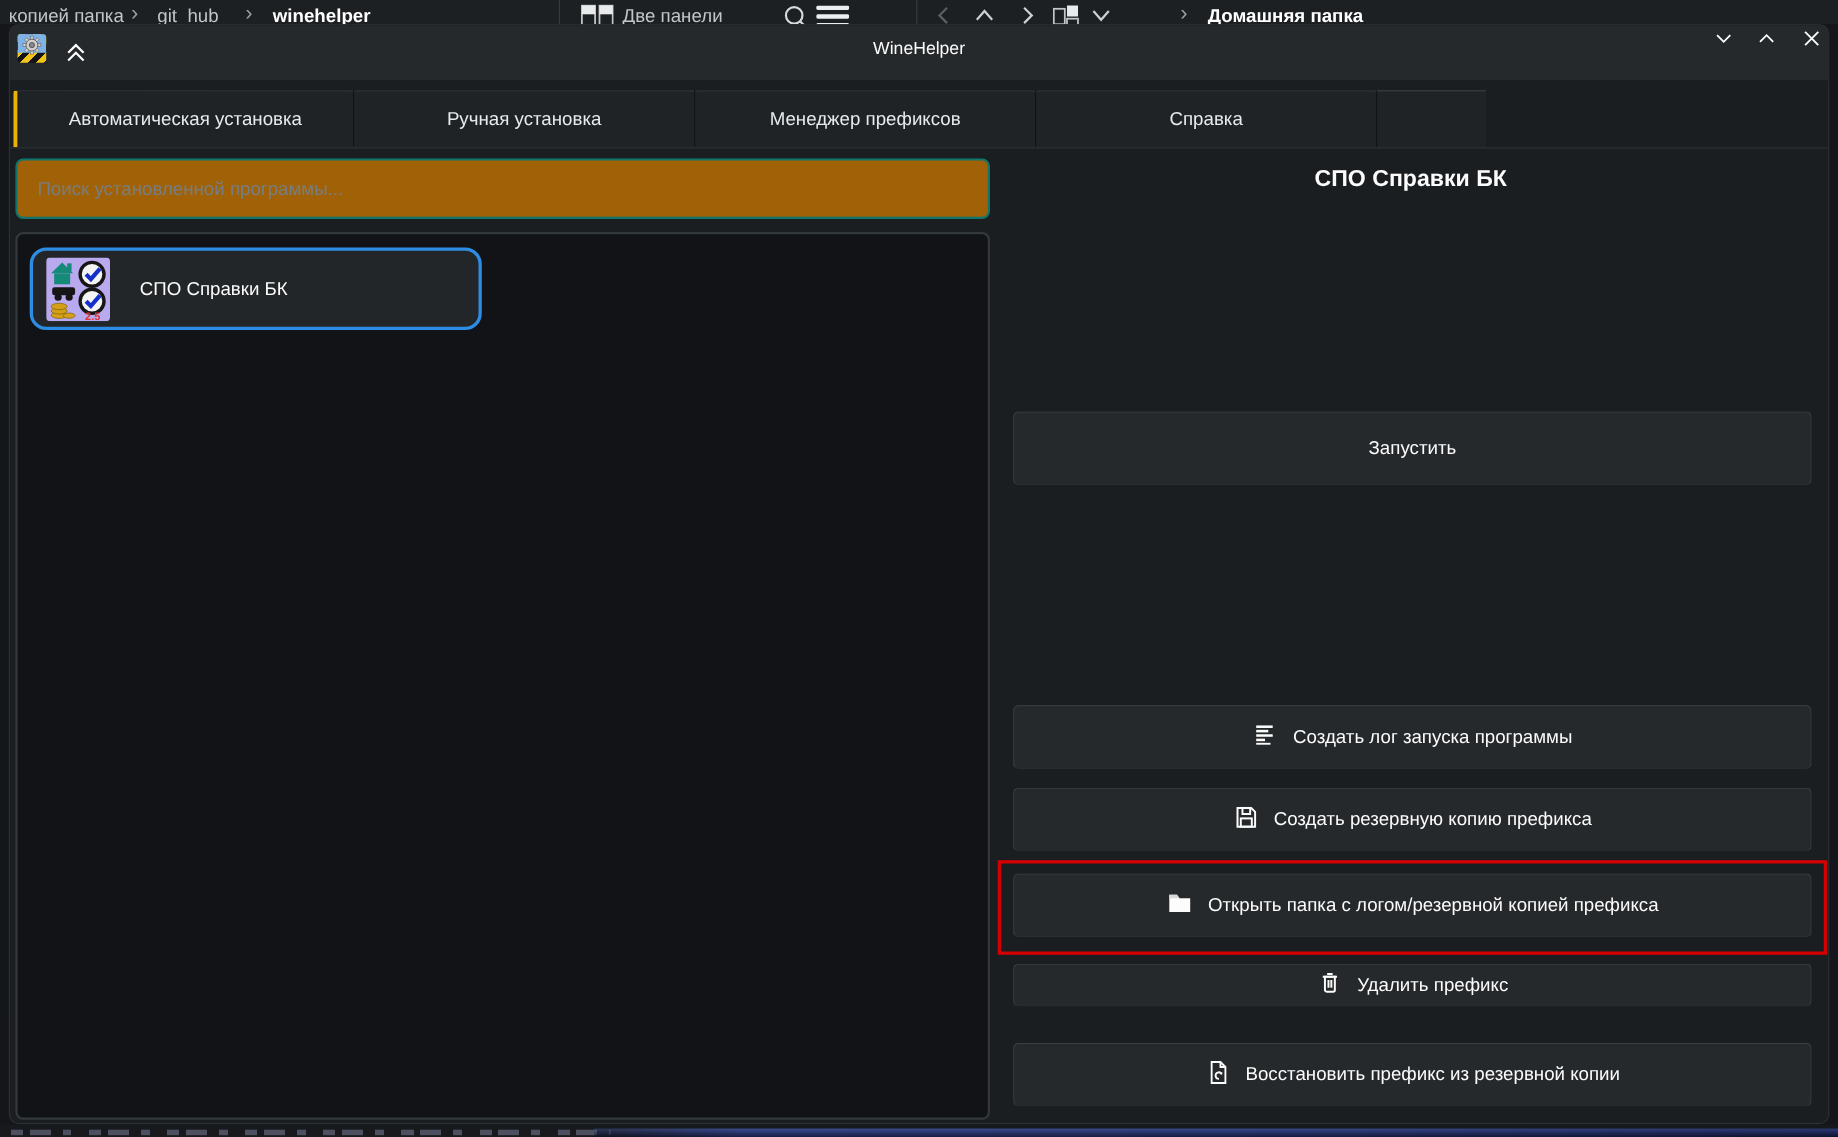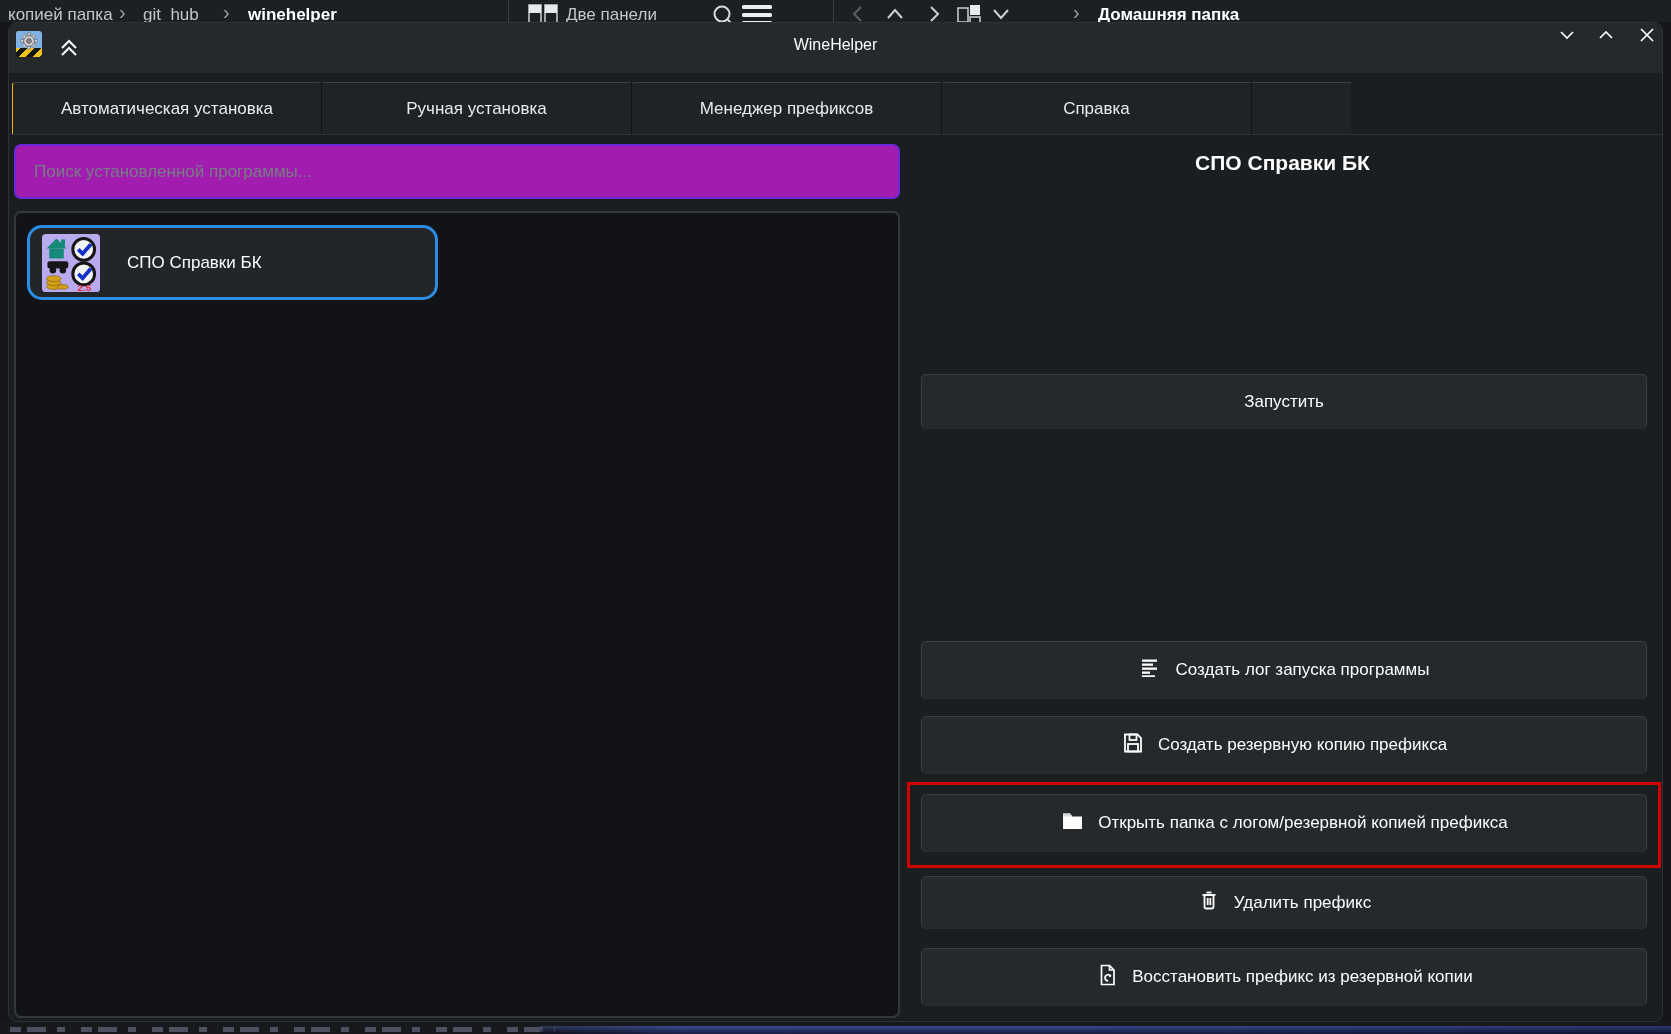--- a/index.html
+++ b/index.html
@@ -31,51 +31,51 @@
   .appicon .sky{position:absolute;left:0;top:0;width:26px;height:17px;background:#7fb2e5;}
   .appicon svg{position:absolute;left:3px;top:1px;}
   .tb-chevrons{position:absolute;left:48px;top:13px;}
   .ctrl{position:absolute;width:24px;height:24px;cursor:default;}
 
   
   .tabs{position:absolute;left:3px;top:55px;height:56px;display:flex;align-items:flex-end;}
   .tab{width:310px;height:52px;box-sizing:border-box;display:flex;align-items:center;justify-content:center;
        font-size:17px;color:#e8eaec;background:#1f2326;border-top:1px solid #3c4044;
        border-right:1px solid #101214;border-radius:3px 3px 0 0;}
-  .tab.first{border-left:1px solid #eab308;}
+  .tab.first{border-left:4px solid #eab308;}
   .tab.active{height:58px;background:#17191c;border-top:4px solid #3daee9;border-left:none;border-right:none;
        border-radius:7px 7px 0 0;z-index:3;color:#fcfcfc;}
   .tab-filler{width:99px;height:52px;box-sizing:border-box;background:#1f2326;border-top:1px solid #3c4044;}
   .paneline{position:absolute;left:0;top:111px;width:100%;height:1px;background:#2f3337;z-index:1;}
 
   
   .search{position:absolute;left:5px;top:121px;width:886px;height:55px;box-sizing:border-box;
-      background:#a21caf;border:2px solid #6d28d9;border-radius:7px;color:#fcfcfc;font-size:17px;
+      background:#a16207;border:2px solid #0f766e;border-radius:7px;color:#fcfcfc;font-size:17px;
       padding:6px 18px;font-family:"Liberation Sans",sans-serif;outline:none;}
   .search::placeholder{color:#767e84;}
   .applist{position:absolute;left:5px;top:188px;width:886px;height:807px;box-sizing:border-box;
       background:#111316;border:2px solid #33383c;border-radius:7px;}
   .appitem{position:absolute;left:11px;top:12px;width:411px;height:75px;box-sizing:border-box;
       background:#232628;border:3px solid #2d8ce3;border-radius:15px;
       display:flex;align-items:center;gap:16px;padding:0 12px;cursor:default;}
   .appitem .aicon{width:69px;height:58px;flex:0 0 auto;}
   .appitem .alabel{font-size:17px;color:#fcfcfc;}
 
   
   .rtitle{position:absolute;left:897px;top:128px;width:753px;text-align:center;
       font-size:21px;font-weight:bold;color:#fcfcfc;}
   .btn{position:absolute;left:912px;width:726px;height:58px;box-sizing:border-box;
       background:#26292b;border:1px solid #3a3e42;border-bottom-color:#2a2e31;border-radius:5px;
       display:flex;align-items:center;justify-content:center;gap:13px;
       font-size:17px;color:#fcfcfc;cursor:default;}
-  .b-run{top:351px;height:55px;}
+  .b-run{top:351px;height:67px;}
   .b1{top:618px;}
   .b2{top:693px;}
   .b3{top:771px;}
-  .b4{top:853px;height:53px;}
+  .b4{top:853px;height:39px;}
   .b5{top:925px;}
   .redrect{position:absolute;left:898px;top:759px;width:754px;height:86px;box-sizing:border-box;
       border:3px solid #d40000;z-index:5;pointer-events:none;}
 </style>
 </head>
 <body>
 
 <div class="canvas">
 
   <div class="topstrip">

